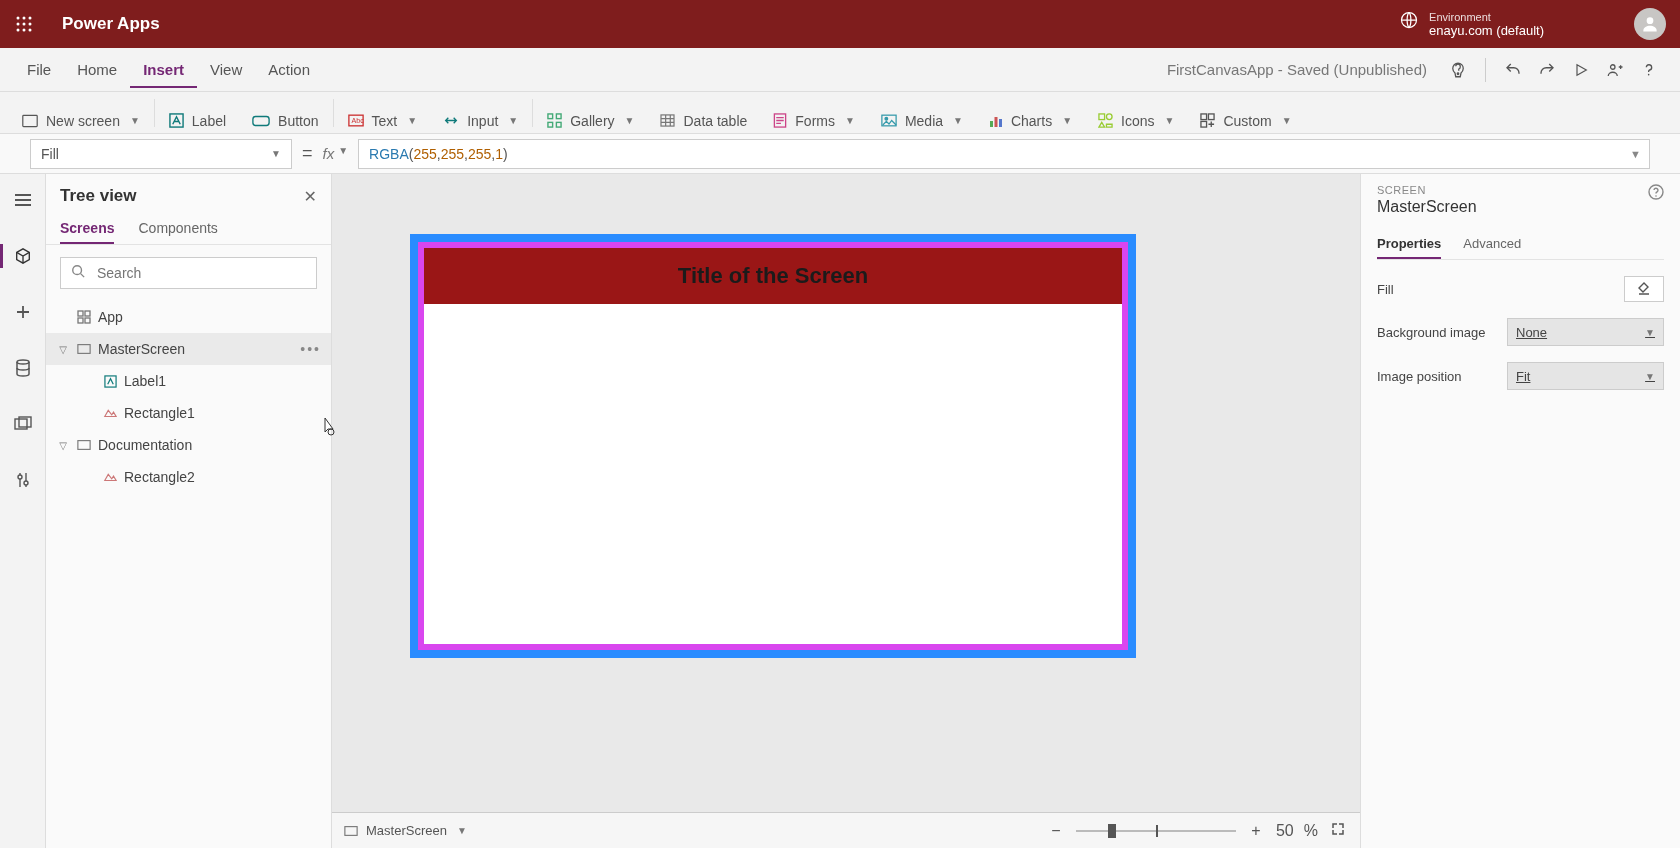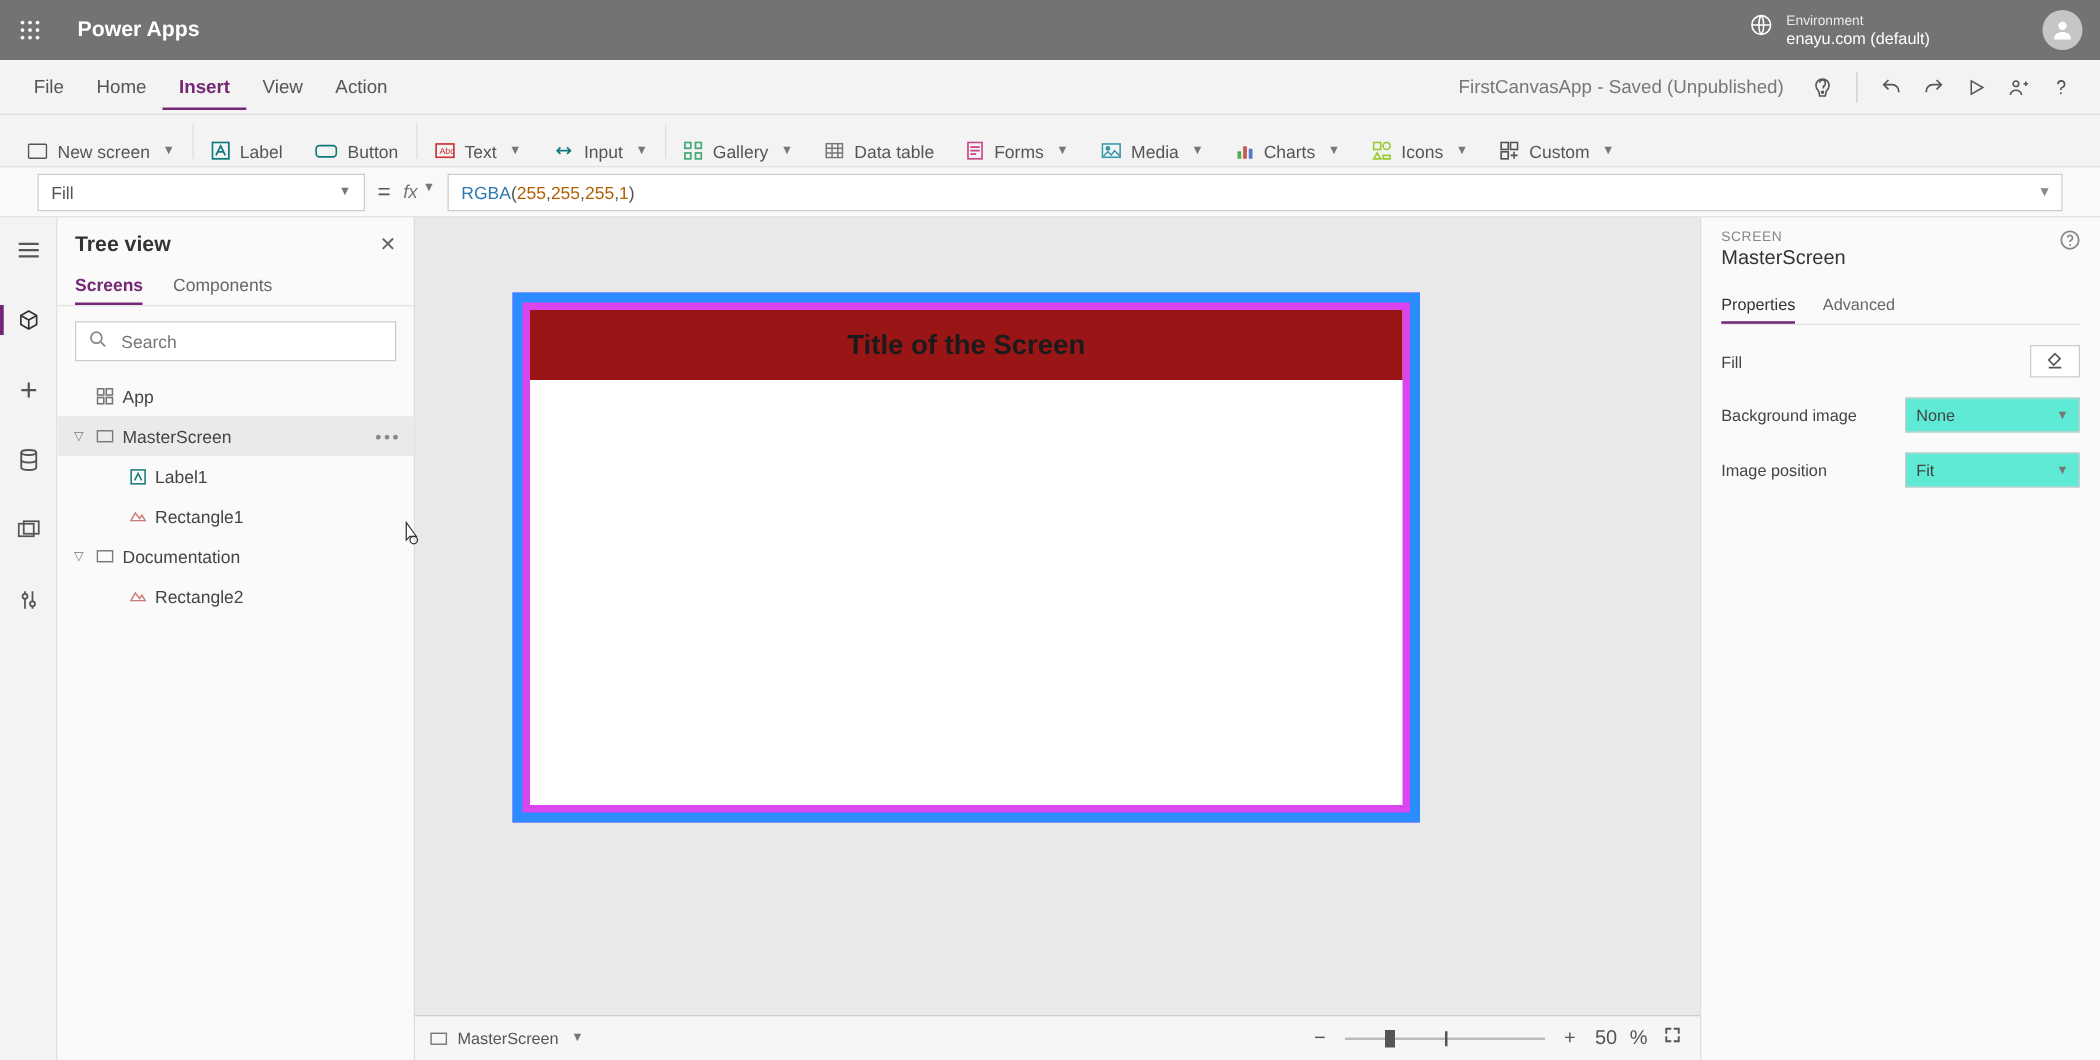--- a/index.html
+++ b/index.html
@@ -1,19 +1,19 @@
 <!DOCTYPE html>
 <html><head>
 <meta charset="utf-8">
 <style>
   * { box-sizing: border-box; margin: 0; padding: 0; font-family: "Segoe UI", Arial, sans-serif; }
   body { width: 1680px; height: 848px; overflow: hidden; background: #e9e9e9; color: #333; }
 
   
-  .topbar { height: 48px; background: #737373; display: flex; align-items: center; color: #fff; padding: 0 14px 0 8px; }
+  .topbar { height: 48px; background: #7f1d1d; display: flex; align-items: center; color: #fff; padding: 0 14px 0 8px; }
   .waffle { width: 32px; height: 32px; display:flex;align-items:center;justify-content:center; cursor:pointer;}
   .waffle svg { fill:#fff; }
   .app-title { font-size: 17px; margin-left: 22px; font-weight:600;}
   .top-spacer { flex:1; }
   .env-block { display:flex; align-items:flex-start; gap:10px; margin-right:90px;}
   .env-icon svg { stroke:#fff; fill:none; }
   .env-text { font-size:11px; line-height:14px;}
   .env-text .env-label{ opacity:.85;}
   .env-text .env-val { font-size:13px;}
   .avatar { width:32px;height:32px;border-radius:50%;background:#c8c6c4;display:flex;align-items:center;justify-content:center;}
@@ -80,24 +80,24 @@
   .zoomtrack::after{content:"";position:absolute;left:50%;top:-5px;width:2px;height:12px;background:#555;}
   .zoomhandle{position:absolute;top:-6px;width:8px;height:14px;background:#555;left:20%;}
   .sb-btn{cursor:pointer;font-size:16px;color:#555;width:20px;text-align:center;}
 
   .proppanel{width:320px;background:#fafafa;border-left:1px solid #ddd;padding:10px 16px;}
   .pp-kicker{font-size:11px;color:#888;letter-spacing:.5px;}
   .pp-title{font-size:16px;color:#333;margin-top:2px;}
   .pp-help{float:right;color:#888;cursor:pointer;}
   .pp-tabs{display:flex;gap:22px;border-bottom:1px solid #e3e3e3;margin-top:14px;}
   .pp-tab{font-size:13px;color:#666;padding:6px 0;cursor:pointer;}
-  .pp-tab.active{color:#333;font-weight:400;border-bottom:2px solid #742774;}
+  .pp-tab.active{color:#333;font-weight:700;border-bottom:2px solid #742774;}
   .pp-row{display:flex;align-items:center;justify-content:space-between;margin-top:16px;font-size:13px;color:#444;}
   .pp-swatch{width:40px;height:26px;border:1px solid #ccc;display:flex;align-items:center;justify-content:center;cursor:pointer;background:#fff;}
-  .pp-select{width:140px;height:28px;border:1px solid #ccc;background:#5eead4;display:flex;align-items:center;justify-content:space-between;padding:0 8px;font-size:13px;cursor:pointer;color:#444;}
+  .pp-select{width:157px;height:28px;border:1px solid #ccc;background:#e5e5e5;display:flex;align-items:center;justify-content:space-between;padding:0 8px;font-size:13px;cursor:pointer;color:#444;text-decoration:underline;}
 
   .cursor-img{position:absolute;left:320px;top:417px;pointer-events:none;}
 </style>
 </head>
 <body>
 
 <div class="topbar">
   <div class="waffle">
     <svg width="16" height="16" viewBox="0 0 16 16">
         <circle cx="2" cy="2" r="1.5"></circle>

